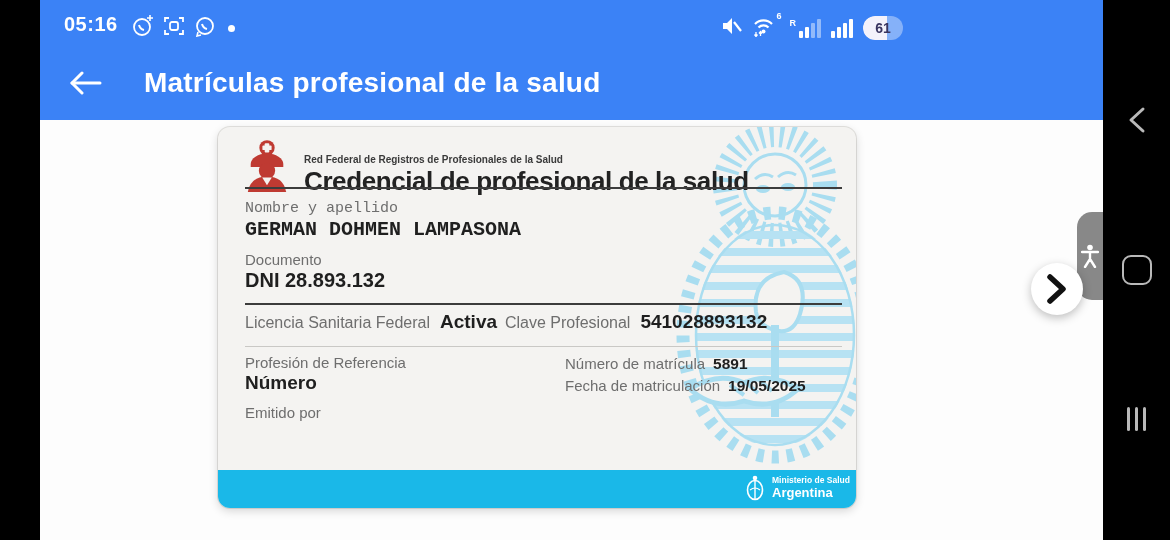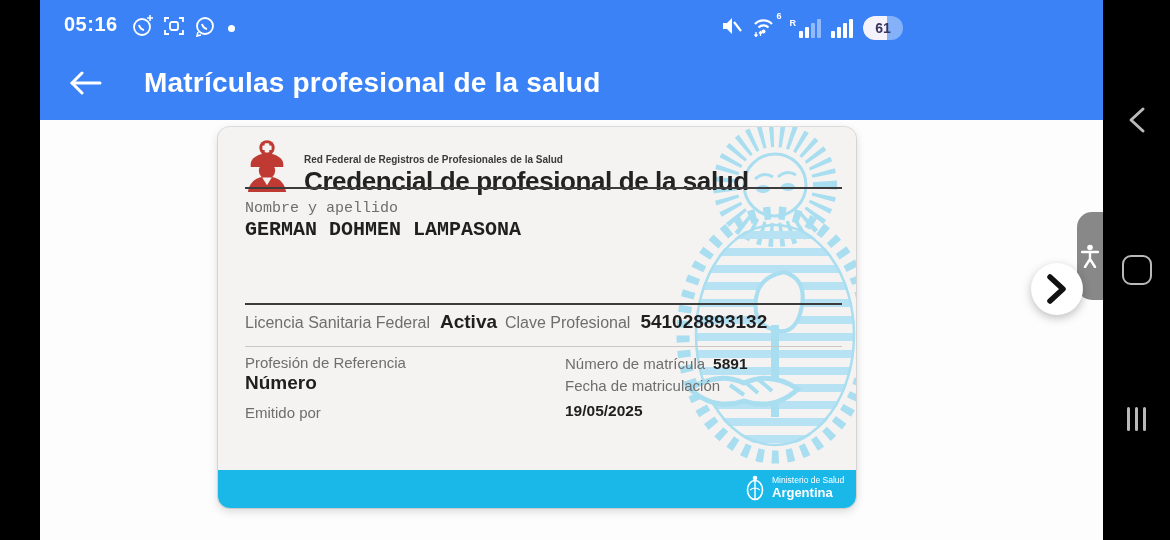--- a/index.html
+++ b/index.html
@@ -49,21 +49,21 @@
   .field { position:absolute; left:27px; line-height:1.18; }
   .inline-row { position:absolute; display:flex; align-items:baseline; gap:10px; white-space:nowrap; }
   .lbl-in { font-size:16px; color:#6e6e6e; }
   .val-in { font-size:19px; font-weight:bold; color:#1f1f1f; }
   .small-in { font-size:15px; }
   .small-val { font-size:15.5px; }
 
   .card-footer { position:absolute; left:0; bottom:0; width:100%; height:38px; background:#1ab8e8; z-index:2; }
   .footer-logo { position:absolute; left:527px; top:4px; display:flex; align-items:center; gap:7px; }
   .footer-text { color:#fff; line-height:1.1; }
-  .footer-line1 { font-size:8.5px; font-weight:normal; }
+  .footer-line1 { font-size:8.5px; font-weight:bold; }
   .footer-line2 { font-size:13px; font-weight:bold; }
 
   
   .next-btn { position:absolute; left:991px; top:263px; width:52px; height:52px; border-radius:50%; background:#fff;
               box-shadow:0 3px 10px rgba(0,0,0,0.25); display:flex; align-items:center; justify-content:center; cursor:pointer; z-index:5; }
   .a11y-tab { position:absolute; right:0; top:212px; width:26px; height:88px; background:rgba(110,110,110,0.82);
               border-radius:15px 0 0 15px; display:flex; align-items:center; justify-content:center; cursor:pointer; z-index:4; }
 
   
   .navstrip { position:absolute; right:0; top:0; width:67px; height:540px; }
@@ -218,20 +218,24 @@
           </div>
         </div>
 
         <div class="divider-dark" style="top:60px;"></div>
 
         <div class="field" style="top:73px;font-family:Liberation Mono, monospace;">
           <div class="lbl">Nombre y apellido</div>
           <div class="val">GERMAN DOHMEN LAMPASONA</div>
         </div>
 
+        <div class="field" style="top:124px;">
+          <div class="lbl">Documento</div>
+          <div class="val">DNI 28.893.132</div>
+        </div>
 
         <div class="divider-dark" style="top:176px;"></div>
 
         <div class="inline-row" style="left:27px; top:184px;">
           <span class="lbl-in">Licencia Sanitaria Federal</span>
           <span class="val-in">Activa</span>
         </div>
         <div class="inline-row" style="left:287px; top:184px;">
           <span class="lbl-in">Clave Profesional</span>
           <span class="val-in">541028893132</span>
@@ -240,21 +244,21 @@
         <div class="divider-lite" style="top:219px;"></div>
 
         <div class="field" style="top:227px;">
           <div class="lbl">Profesión de Referencia</div>
           <div class="val" style="font-size:19px;">Número</div>
         </div>
         <div class="inline-row" style="left:347px; top:228px; gap:8px;">
           <span class="lbl-in small-in">Número de matrícula</span>
           <span class="val-in small-val">5891</span>
         </div>
-        <div class="inline-row" style="left:347px; top:250px; gap:8px;flex-direction:column;">
+        <div class="inline-row" style="left:347px; top:250px; gap:8px;">
           <span class="lbl-in small-in">Fecha de matriculación</span>
           <span class="val-in small-val">19/05/2025</span>
         </div>
 
         <div class="field" style="top:277px;">
           <div class="lbl">Emitido por</div>
         </div>
 
         <div class="card-footer">
           <div class="footer-logo">

